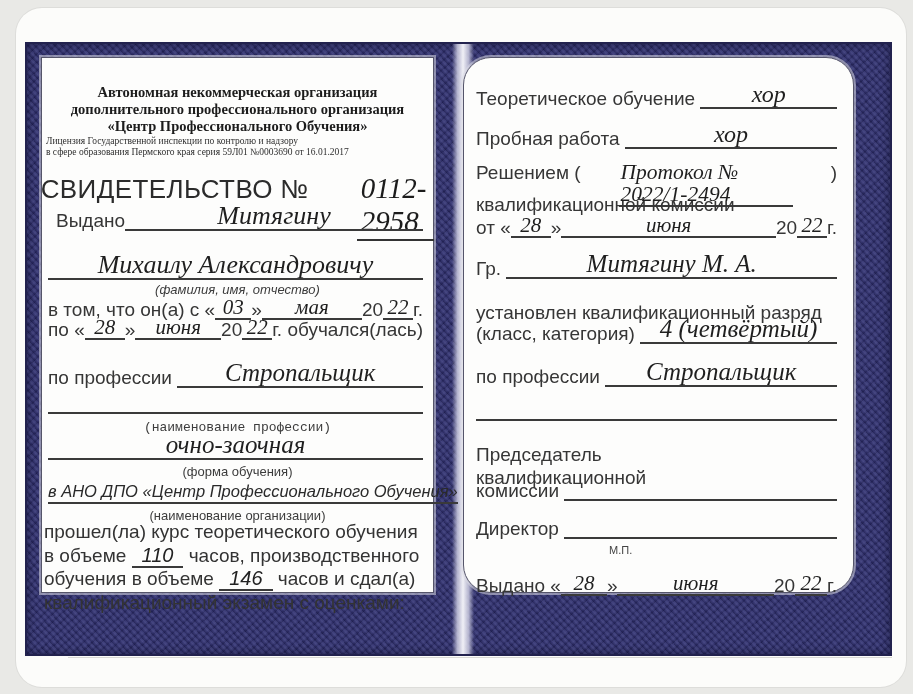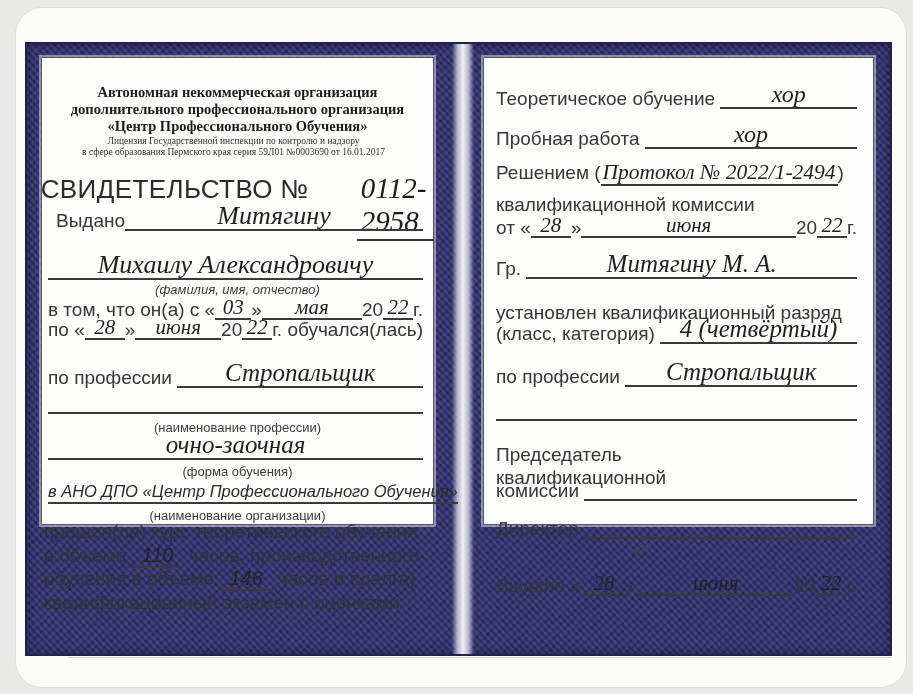--- a/index.html
+++ b/index.html
@@ -21,30 +21,30 @@
     background-image:
       repeating-linear-gradient(47deg, rgba(14,14,50,0.35) 0px, rgba(14,14,50,0) 2px, rgba(150,155,205,0.14) 3px, rgba(14,14,50,0) 5px),
       repeating-linear-gradient(-43deg, rgba(10,10,45,0.30) 0px, rgba(10,10,45,0) 2px, rgba(140,145,200,0.10) 3px, rgba(10,10,45,0) 6px);
     box-shadow:inset 0 0 8px rgba(0,0,20,0.45);
   }
   .spine-light{
     position:absolute;left:425px;top:0;width:22px;height:100%;
     background:linear-gradient(90deg, rgba(235,235,245,0) 0%, rgba(203,203,224,0.85) 25%, #f0f0f6 50%, rgba(203,203,224,0.85) 75%, rgba(235,235,245,0) 100%);
   }
   .page{
-    position:absolute;top:13px;height:468px;box-sizing:border-box;
+    position:absolute;top:13px;height:536px;box-sizing:border-box;
     background:#fdfdfc;border:1px solid #55556a;
     box-shadow:0 0 0 2px rgba(218,218,228,0.55);
   }
   .page.left{left:14px;width:393px;}
-  .page.right{left:456px;width:391px;}
+  .page.right{left:436px;width:391px;border-radius:28px;}
 
   .org{position:absolute;top:26px;left:6px;right:6px;text-align:center;
     font:bold 14.5px/1.16 "Liberation Serif",serif;color:#1c1c1c;}
-  .lic{position:absolute;top:78px;left:4px;right:12px;text-align:center;
+  .lic{position:absolute;top:78px;left:4px;right:12px;
     font:9.5px/1.2 "Liberation Serif",serif;color:#2e2e2e;}
 
   .title-row{position:absolute;top:114px;left:0;right:0;display:flex;justify-content:center;align-items:baseline;gap:48px;}
   .title-lbl{font:26px "Liberation Sans",sans-serif;color:#2b2b2b;letter-spacing:0.4px;white-space:pre;}
   .title-num{font:italic 29px "Liberation Serif",serif;color:#1c1c1c;
     border-bottom:2px solid #333;padding:0 8px 1px 4px;}
 
   .row{position:absolute;display:flex;align-items:flex-end;left:6px;right:10px;}
   .page.right .row{left:12px;right:16px;}
   .lbl{font:19px/1.12 "Liberation Sans",sans-serif;color:#363636;white-space:pre;}
@@ -120,21 +120,21 @@
       </div>
 
       <div class="row" style="top:300px;height:30px;">
         <span class="lbl">по профессии </span>
         <span class="fill grow v25">Стропальщик</span>
       </div>
 
       <div class="row" style="top:336px;height:20px;">
         <span class="fill grow"></span>
       </div>
-      <div class="cap" style="top:362px;">(наименование профессии)</div>
+      <div class="cap" style="top:362px;font-family:Liberation Mono, monospace;">(наименование профессии)</div>
 
       <div class="row" style="top:375px;height:27px;">
         <span class="fill grow v25">очно-заочная</span>
       </div>
       <div class="cap" style="top:406px;">(форма обучения)</div>
 
       <div class="row" style="top:420px;height:26px;">
         <span class="fill grow vorg">в АНО ДПО «Центр Профессионального Обучения»</span>
       </div>
       <div class="cap" style="top:450px;">(наименование организации)</div>
@@ -148,21 +148,21 @@
       <div class="row" style="top:23px;height:28px;">
         <span class="lbl">Теоретическое обучение </span>
         <span class="fill grow">хор</span>
       </div>
 
       <div class="row" style="top:63px;height:28px;">
         <span class="lbl">Пробная работа </span>
         <span class="fill grow">хор</span>
       </div>
 
-      <div class="row" style="top:104px;height:27px;align-items:baseline;">
+      <div class="row" style="top:104px;height:27px;align-items:baseline;gap:38px;">
         <span class="lbl">Решением (</span>
         <span class="protocol">Протокол № 2022/1-2494</span>
         <span class="lbl">)</span>
       </div>
       <div class="tlbl" style="top:136px;left:12px;">квалификационной комиссии</div>
 
       <div class="row" style="top:155px;height:25px;">
         <span class="lbl">от «</span>
         <span class="fill w40 v21">28</span>
         <span class="lbl">»</span>

